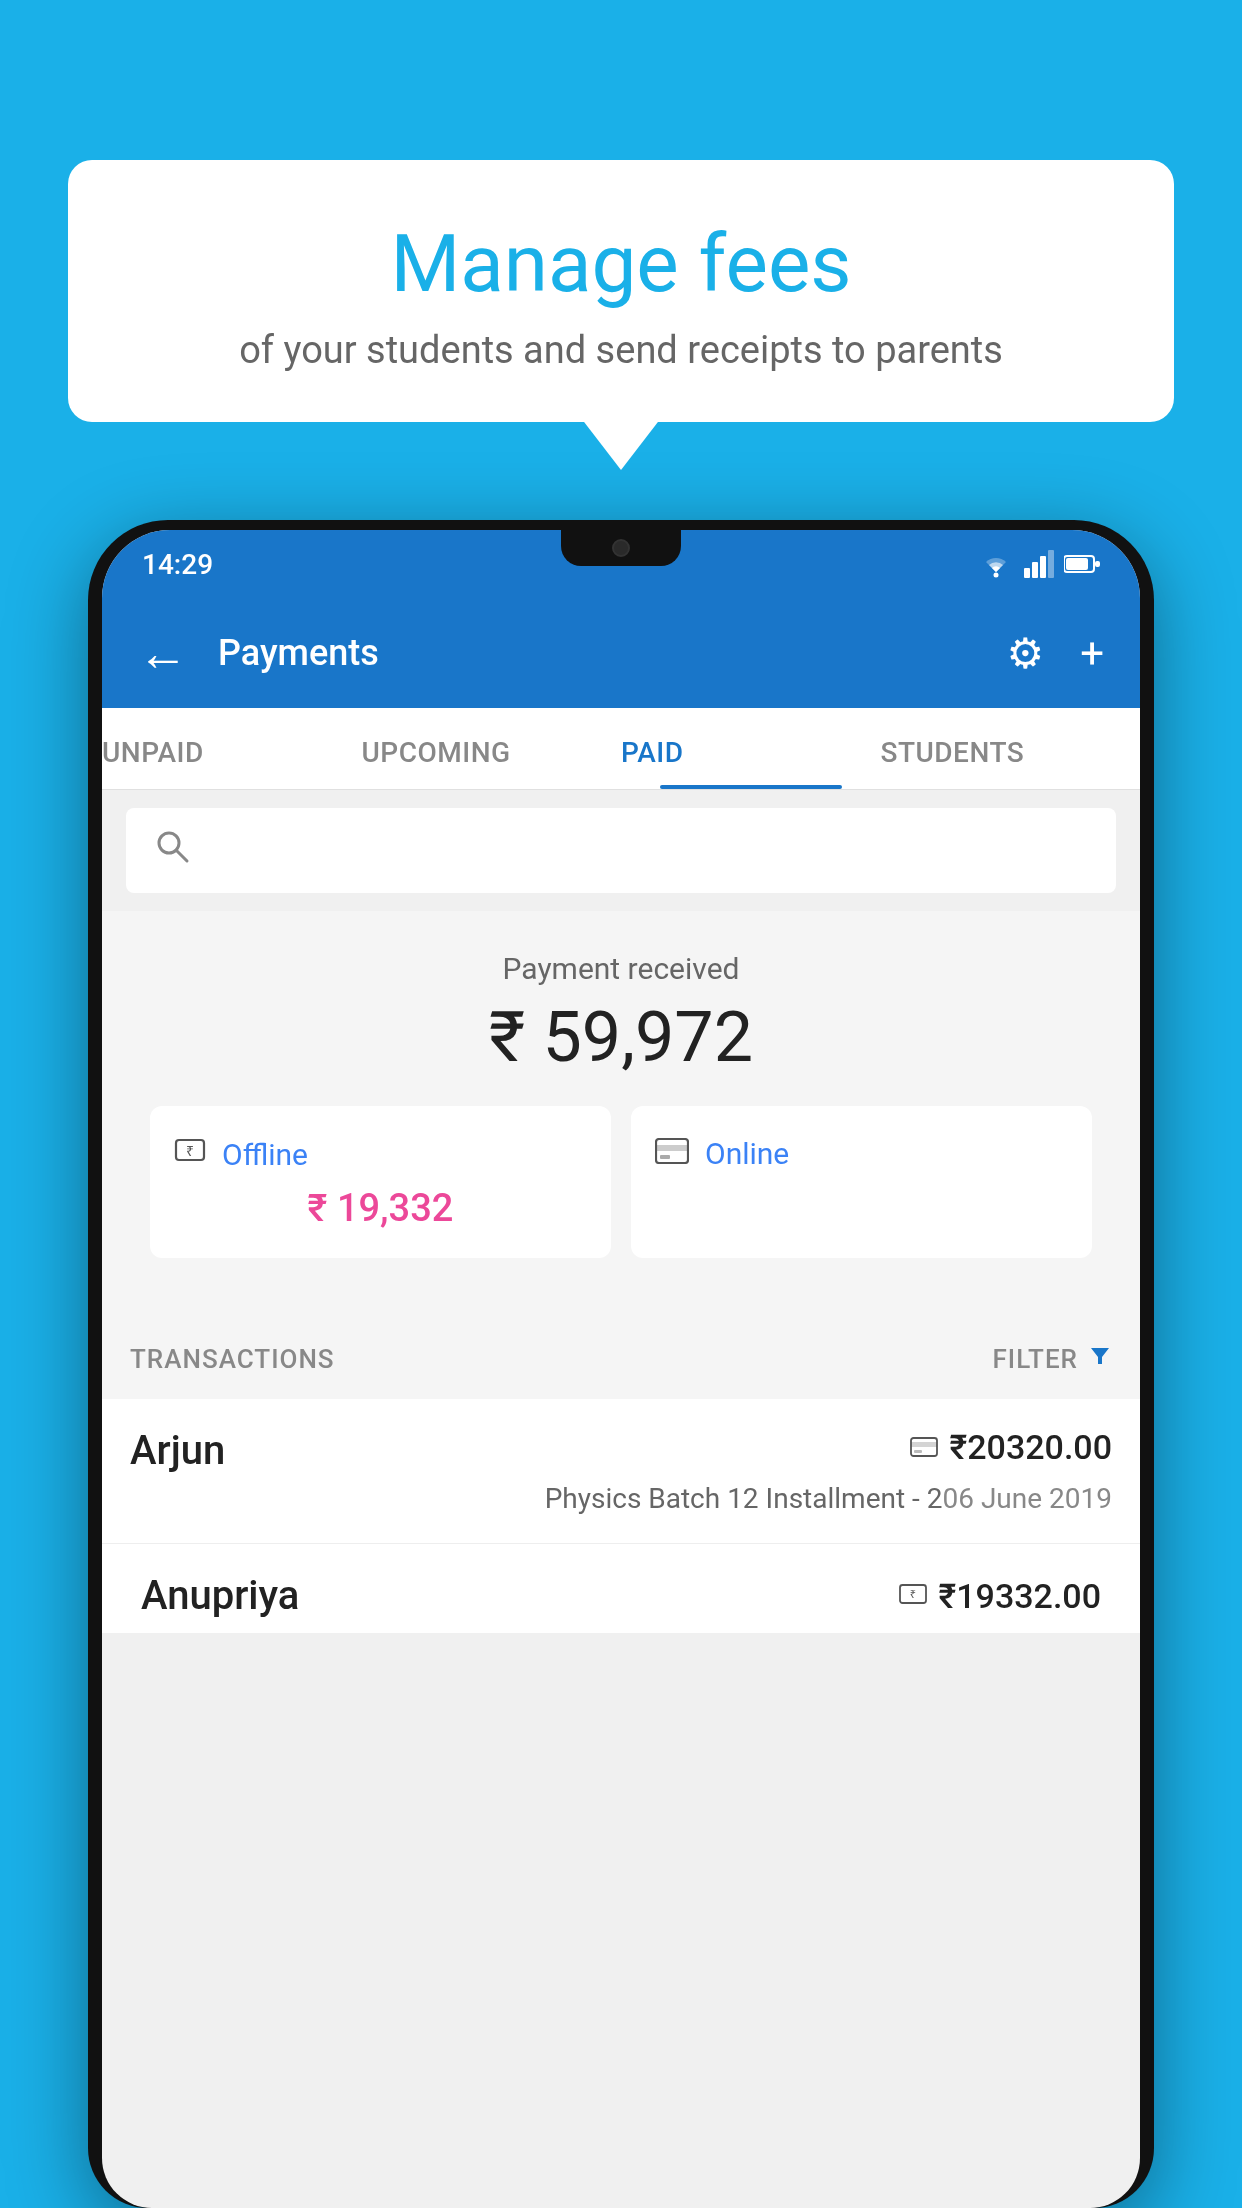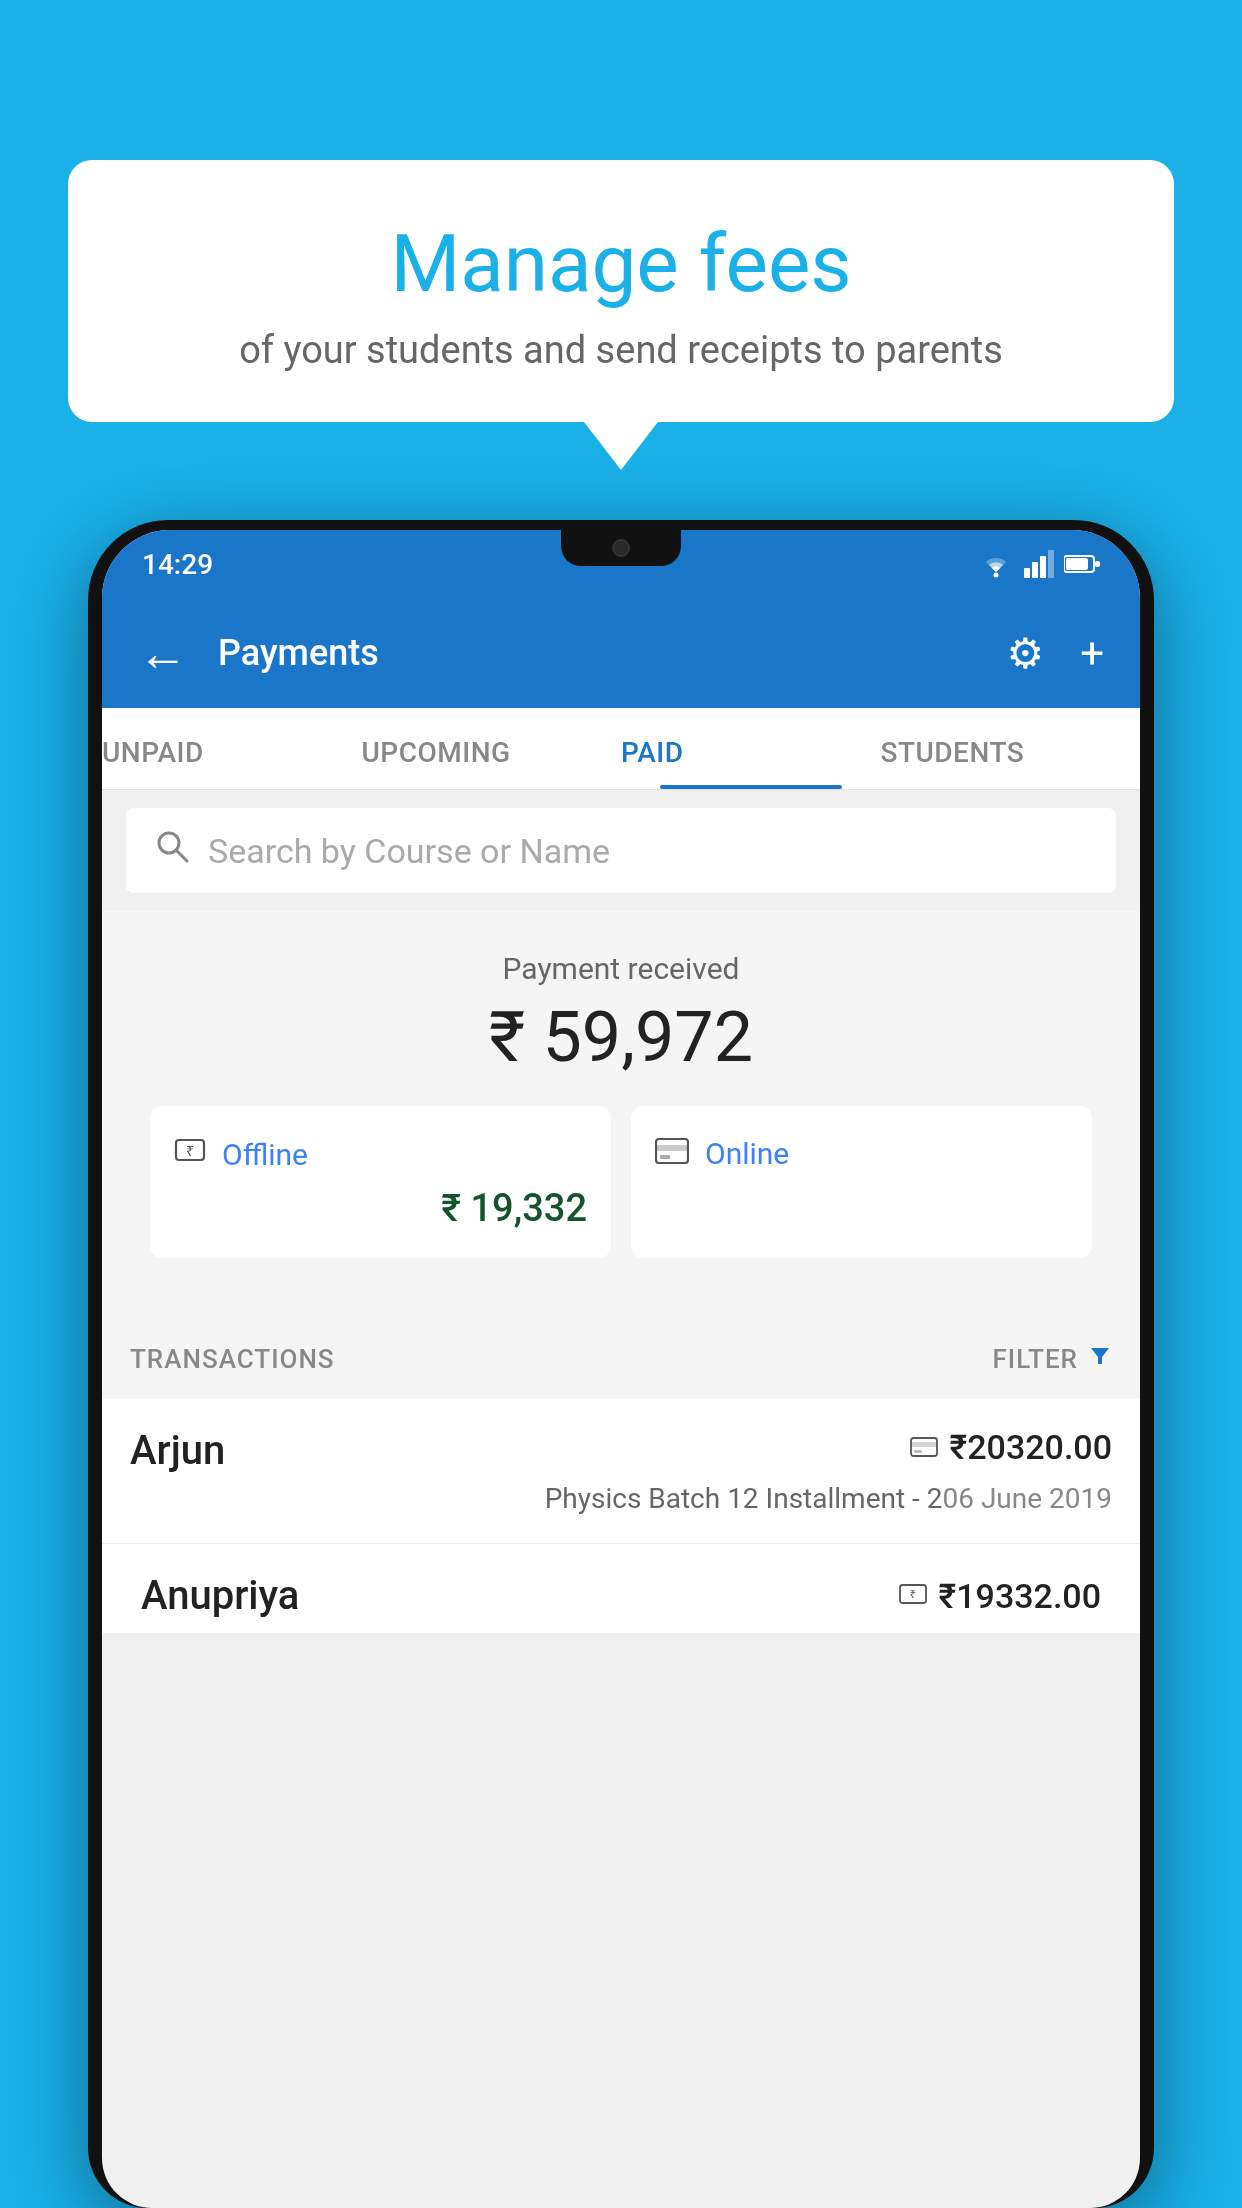--- a/index.html
+++ b/index.html
@@ -245,23 +245,22 @@
       font-size: 32px;
       color: #555;
     }
     .card-label {
       font-size: 30px;
       color: #3b82f6;
     }
     .card-amount {
       font-size: 38px;
       font-weight: 500;
-      color: #14532d;
+      color: #ec4899;
       margin-top: 4px;
-      text-align: right;
     }
 
     
     .transactions-header {
       display: flex;
       align-items: center;
       justify-content: space-between;
       padding: 24px 28px;
       background: #f5f5f5;
     }
@@ -402,21 +401,20 @@
     </div>
 
     <div class="search-container">
       <div class="search-box">
         <span class="search-icon-wrap">
           <svg width="36" height="36" viewBox="0 0 36 36" fill="none">
             <circle cx="15" cy="15" r="10" stroke="#888" stroke-width="3"></circle>
             <line x1="22" y1="22" x2="33" y2="33" stroke="#888" stroke-width="3" stroke-linecap="round"></line>
           </svg>
         </span>
-        <span class="search-placeholder">Search by Course or Name</span>
       </div>
     </div>
 
     <div class="payment-summary">
       <div class="payment-label">Payment received</div>
       <div class="payment-amount">₹ 59,972</div>
 
       <div class="cards-row">
 
         <div class="payment-card">

